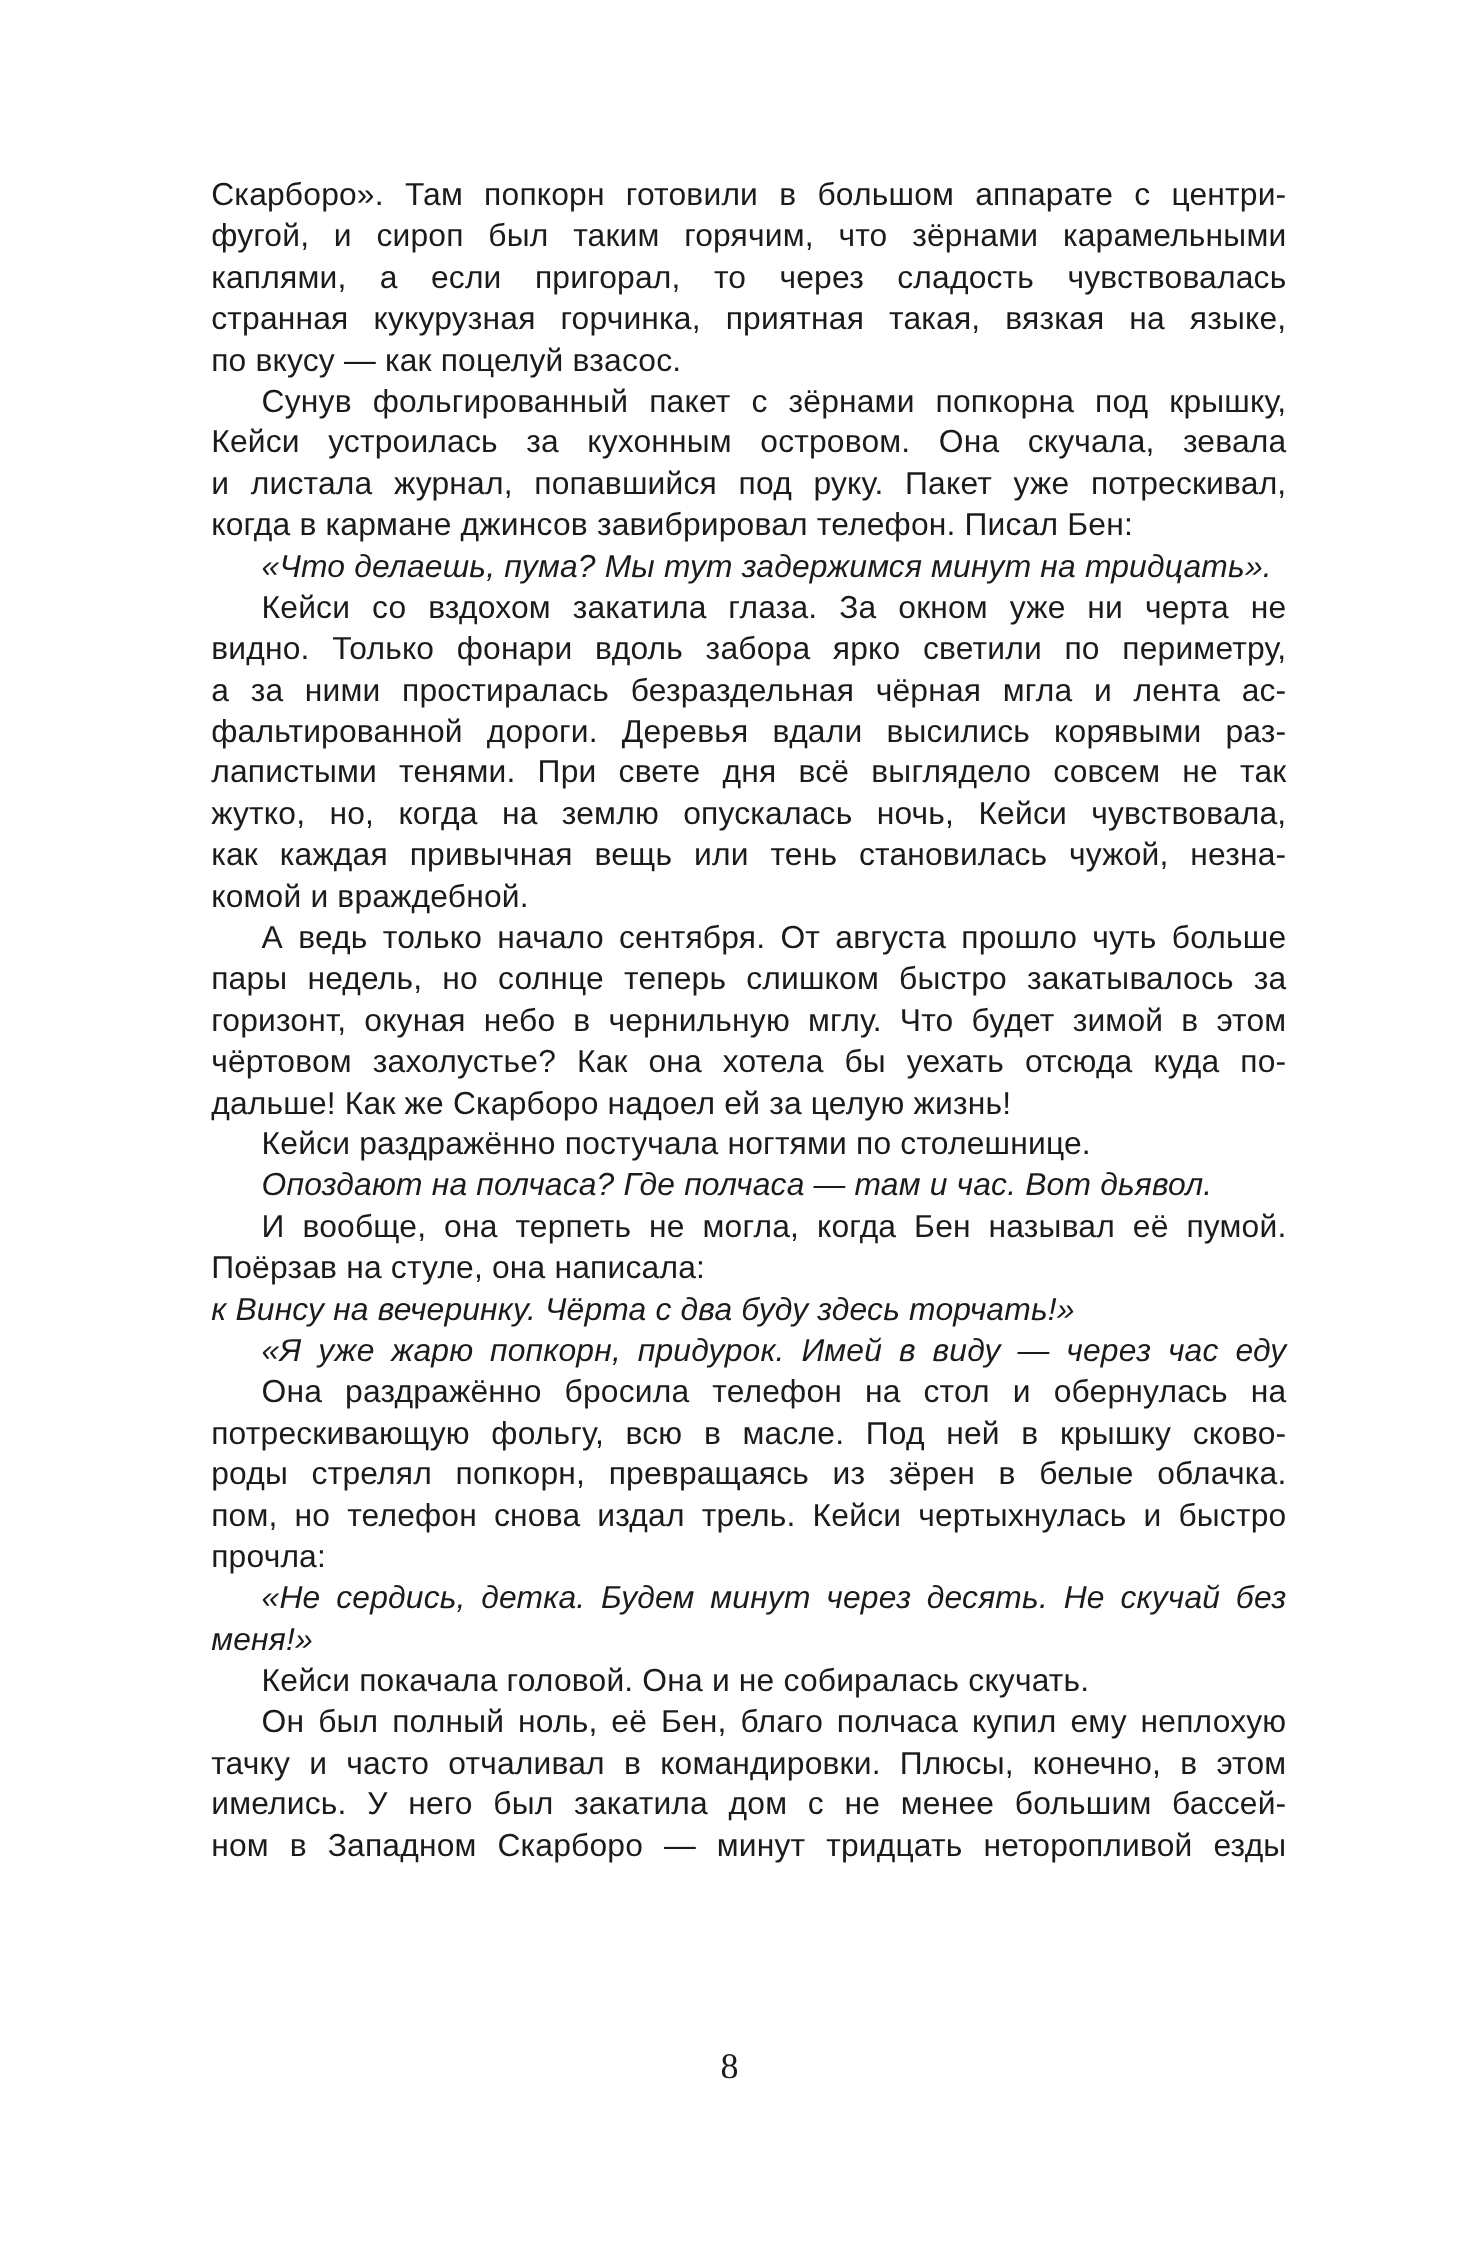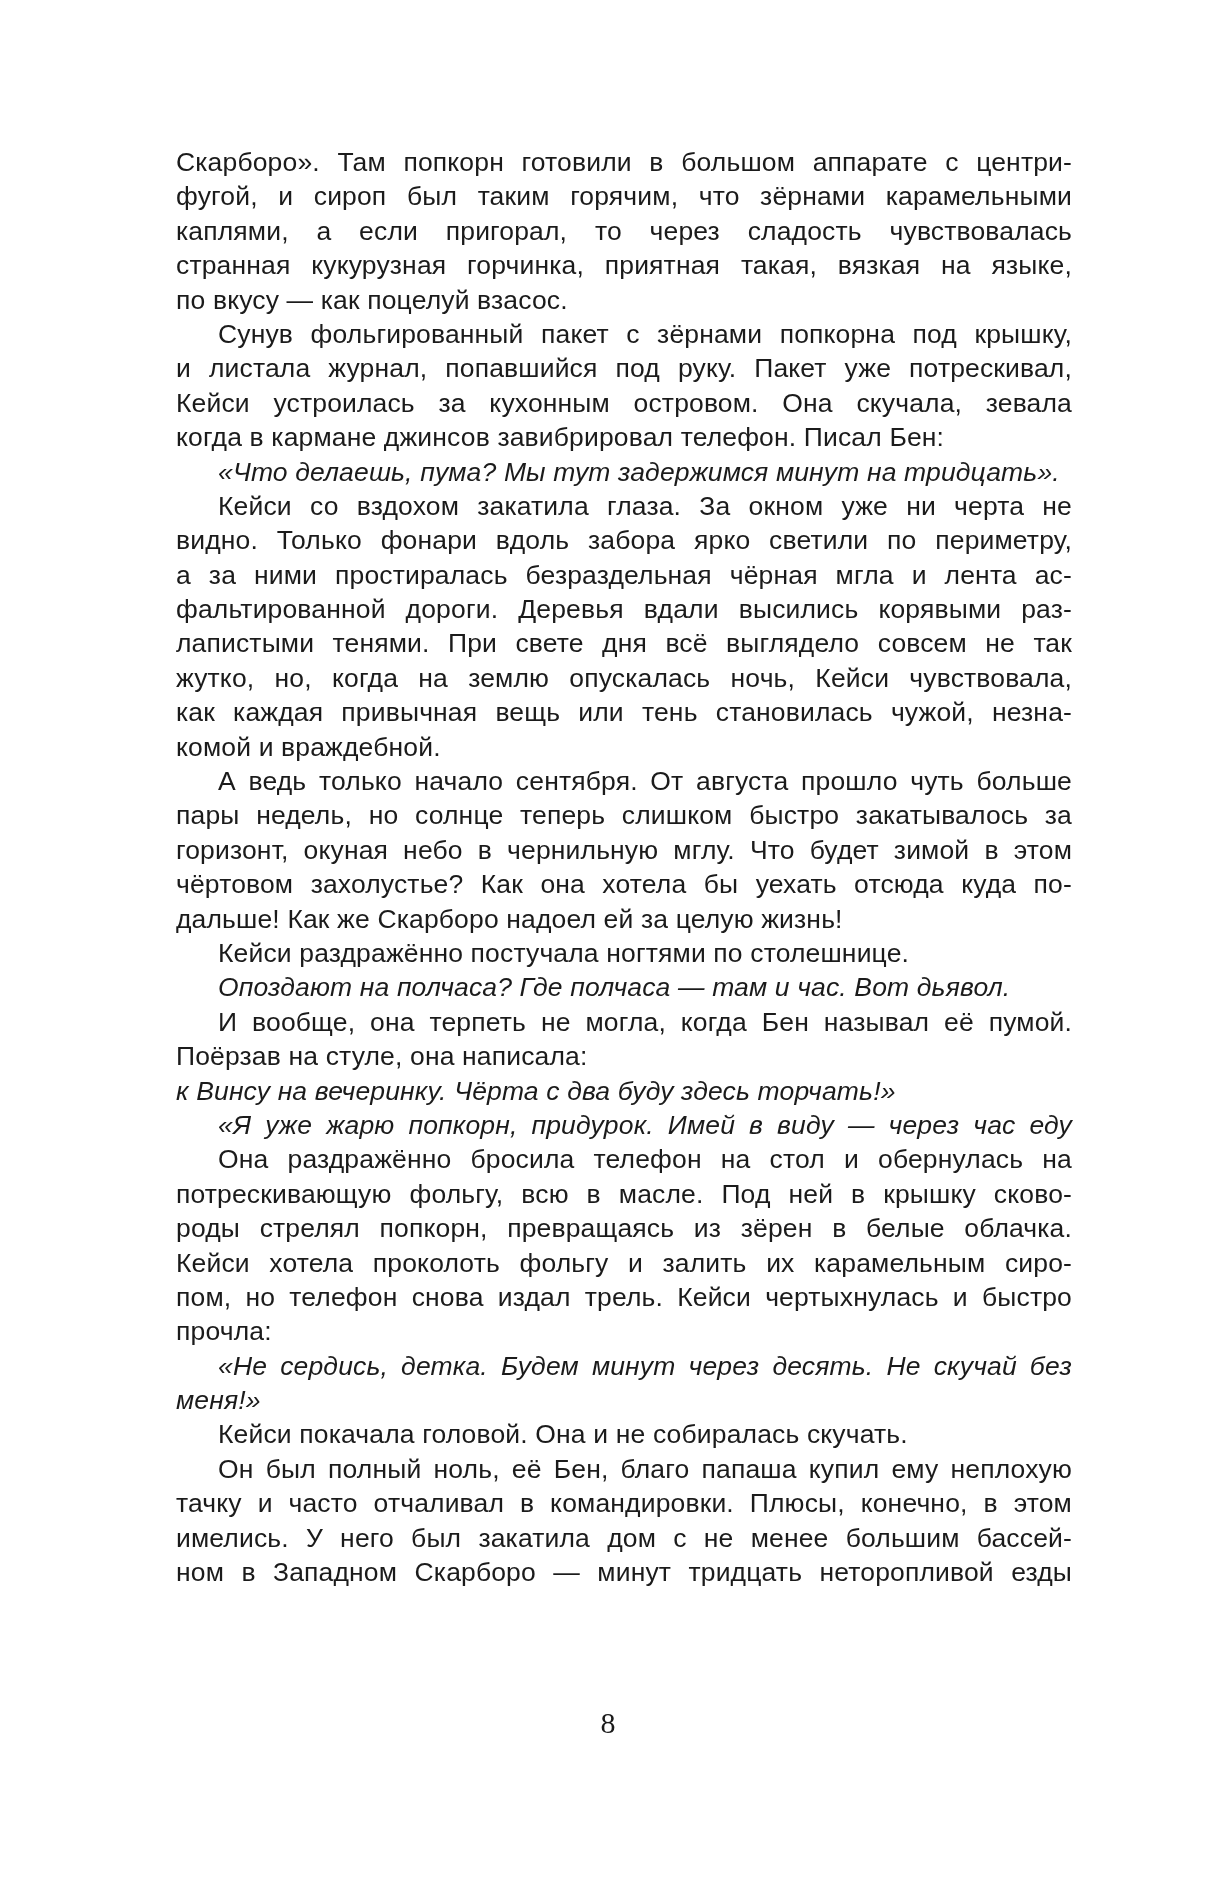--- a/index.html
+++ b/index.html
@@ -63,22 +63,22 @@
 <body>
 
 <div class="page">
   <div class="text-block" id="text-block">
       <span class="line">Скарборо». Там попкорн готовили в большом аппарате с центри-</span>
       <span class="line">фугой, и сироп был таким горячим, что зёрнами карамельными</span>
       <span class="line">каплями, а если пригорал, то через сладость чувствовалась</span>
       <span class="line">странная кукурузная горчинка, приятная такая, вязкая на языке,</span>
       <span class="line last">по вкусу — как поцелуй взасос.</span>
       <span class="line indent">Сунув фольгированный пакет с зёрнами попкорна под крышку,</span>
+      <span class="line">Кейси устроилась за кухонным островом. Она скучала, зевала</span>
       <span class="line">и листала журнал, попавшийся под руку. Пакет уже потрескивал,</span>
-      <span class="line">Кейси устроилась за кухонным островом. Она скучала, зевала</span>
       <span class="line last">когда в кармане джинсов завибрировал телефон. Писал Бен:</span>
       <span class="line indent italic last">«Что делаешь, пума? Мы тут задержимся минут на тридцать».</span>
       <span class="line indent">Кейси со вздохом закатила глаза. За окном уже ни черта не</span>
       <span class="line">видно. Только фонари вдоль забора ярко светили по периметру,</span>
       <span class="line">а за ними простиралась безраздельная чёрная мгла и лента ас-</span>
       <span class="line">фальтированной дороги. Деревья вдали высились корявыми раз-</span>
       <span class="line">лапистыми тенями. При свете дня всё выглядело совсем не так</span>
       <span class="line">жутко, но, когда на землю опускалась ночь, Кейси чувствовала,</span>
       <span class="line">как каждая привычная вещь или тень становилась чужой, незна-</span>
       <span class="line last">комой и враждебной.</span>
@@ -89,25 +89,24 @@
       <span class="line last">дальше! Как же Скарборо надоел ей за целую жизнь!</span>
       <span class="line indent last">Кейси раздражённо постучала ногтями по столешнице.</span>
       <span class="line indent italic last">Опоздают на полчаса? Где полчаса — там и час. Вот дьявол.</span>
       <span class="line indent">И вообще, она терпеть не могла, когда Бен называл её пумой.</span>
       <span class="line last">Поёрзав на стуле, она написала:</span>
       <span class="line italic last">к Винсу на вечеринку. Чёрта с два буду здесь торчать!»</span>
       <span class="line indent italic">«Я уже жарю попкорн, придурок. Имей в виду — через час еду</span>
       <span class="line indent">Она раздражённо бросила телефон на стол и обернулась на</span>
       <span class="line">потрескивающую фольгу, всю в масле. Под ней в крышку сково-</span>
       <span class="line">роды стрелял попкорн, превращаясь из зёрен в белые облачка.</span>
-      <span class="line">Кейси хотела проколоть фольгу и залить их карамельным сиро-</span>
       <span class="line">пом, но телефон снова издал трель. Кейси чертыхнулась и быстро</span>
       <span class="line last">прочла:</span>
       <span class="line indent italic">«Не сердись, детка. Будем минут через десять. Не скучай без</span>
       <span class="line italic last">меня!»</span>
       <span class="line indent last">Кейси покачала головой. Она и не собиралась скучать.</span>
-      <span class="line indent">Он был полный ноль, её Бен, благо папаша купил ему неплохую</span>
+      <span class="line indent">Он был полный ноль, её Бен, благо полчаса купил ему неплохую</span>
       <span class="line">тачку и часто отчаливал в командировки. Плюсы, конечно, в этом</span>
       <span class="line">имелись. У него был закатила дом с не менее большим бассей-</span>
       <span class="line">ном в Западном Скарборо — минут тридцать неторопливой езды</span>
     </div>
   <div class="page-number">8</div>
 </div>
 
 </body></html>

